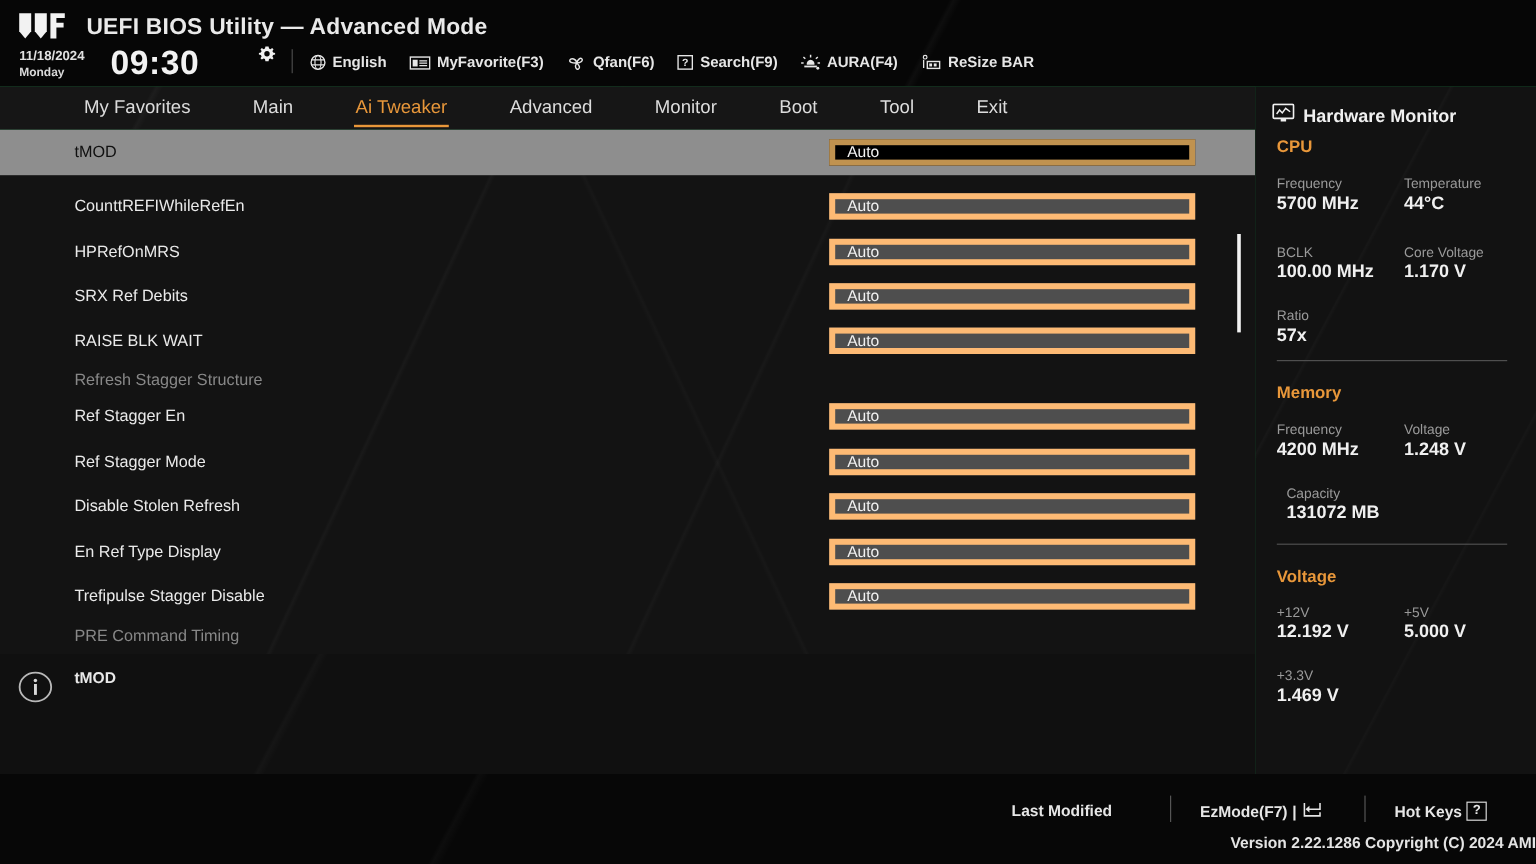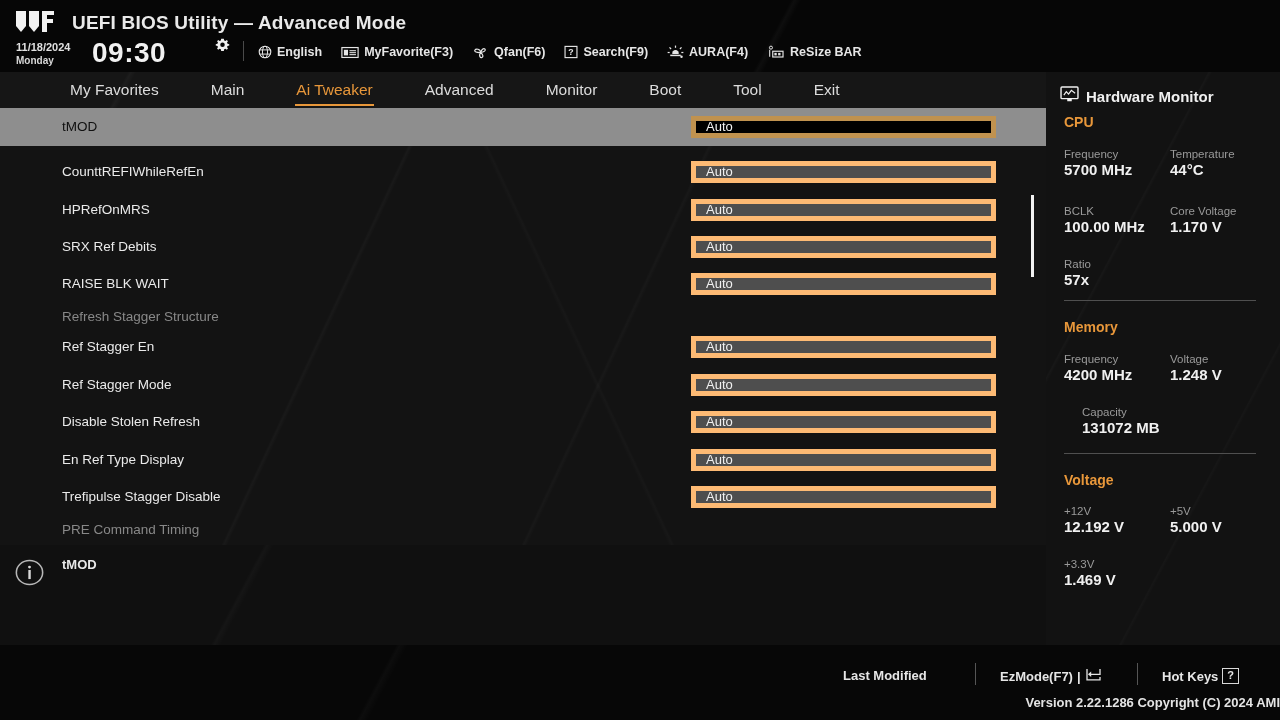--- a/index.html
+++ b/index.html
@@ -339,21 +339,21 @@
 
     <div class="hw-sec-title" style="top:247px">Memory</div>
     <div class="hw-pair" style="left:18px; top:280px">
       <span class="k">Frequency</span>
       <span class="v">4200 MHz</span>
     </div>
     <div class="hw-pair" style="left:124px; top:280px">
       <span class="k">Voltage</span>
       <span class="v">1.248 V</span>
     </div>
-    <div class="hw-pair" style="left:36px; top:333px">
+    <div class="hw-pair" style="left:26px; top:333px">
       <span class="k">Capacity</span>
       <span class="v">131072 MB</span>
     </div>
 
     <div class="hw-div" style="top:381px"></div>
 
     <div class="hw-sec-title" style="top:400px">Voltage</div>
     <div class="hw-pair" style="left:18px; top:432px">
       <span class="k">+12V</span>
       <span class="v">12.192 V</span>

